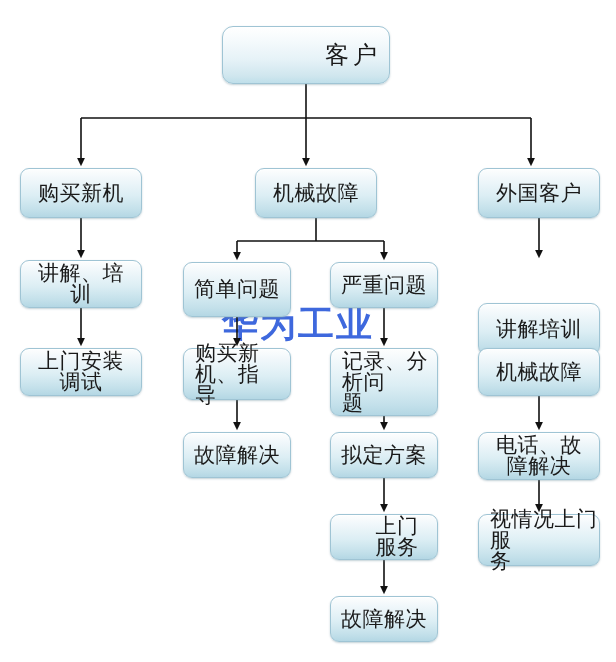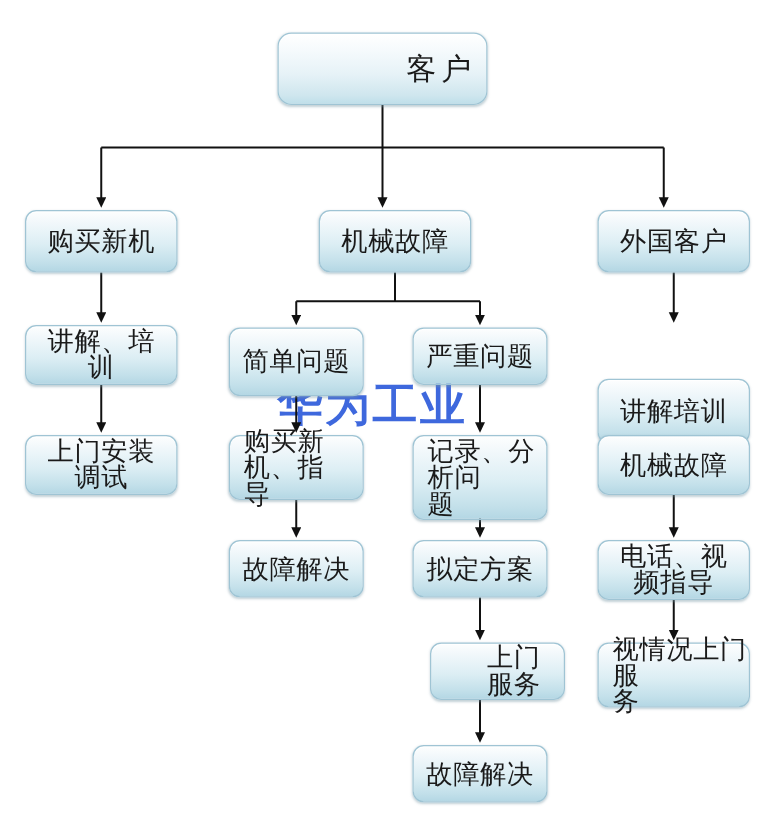--- a/index.html
+++ b/index.html
@@ -161,42 +161,42 @@
   </div>
 
   <div class="node" style="left:183px;top:432px;width:108px;height:46px;">
     <span class="txt">故障解决</span>
   </div>
 
   <div class="node" style="left:330px;top:432px;width:108px;height:46px;">
     <span class="txt">拟定方案</span>
   </div>
 
-  <div class="node" style="left:344px;top:514px;width:108px;height:46px;padding-left:26px;">
+  <div class="node" style="left:330px;top:514px;width:108px;height:46px;padding-left:26px;">
     <span class="txt">上门服务</span>
   </div>
 
   <div class="node" style="left:330px;top:596px;width:108px;height:46px;">
     <span class="txt">故障解决</span>
   </div>
 
   <div class="node" style="left:478px;top:168px;width:122px;height:50px;">
     <span class="txt">外国客户</span>
   </div>
 
   <div class="node" style="left:478px;top:260px;width:122px;height:52px;margin-top:43px;">
     <span class="txt">讲解培训</span>
   </div>
 
   <div class="node" style="left:478px;top:348px;width:122px;height:48px;">
     <span class="txt">机械故障</span>
   </div>
 
   <div class="node" style="left:478px;top:432px;width:122px;height:48px;">
-    <span class="txt">电话、视频指导</span>
+    <span class="txt">电话、故障解决</span>
   </div>
 
   <div class="node twoline" style="left:478px;top:514px;width:122px;height:52px;">
     <span class="txt">视情况上门服
 务</span>
   </div>
 
 </div>
 
 </body></html>

